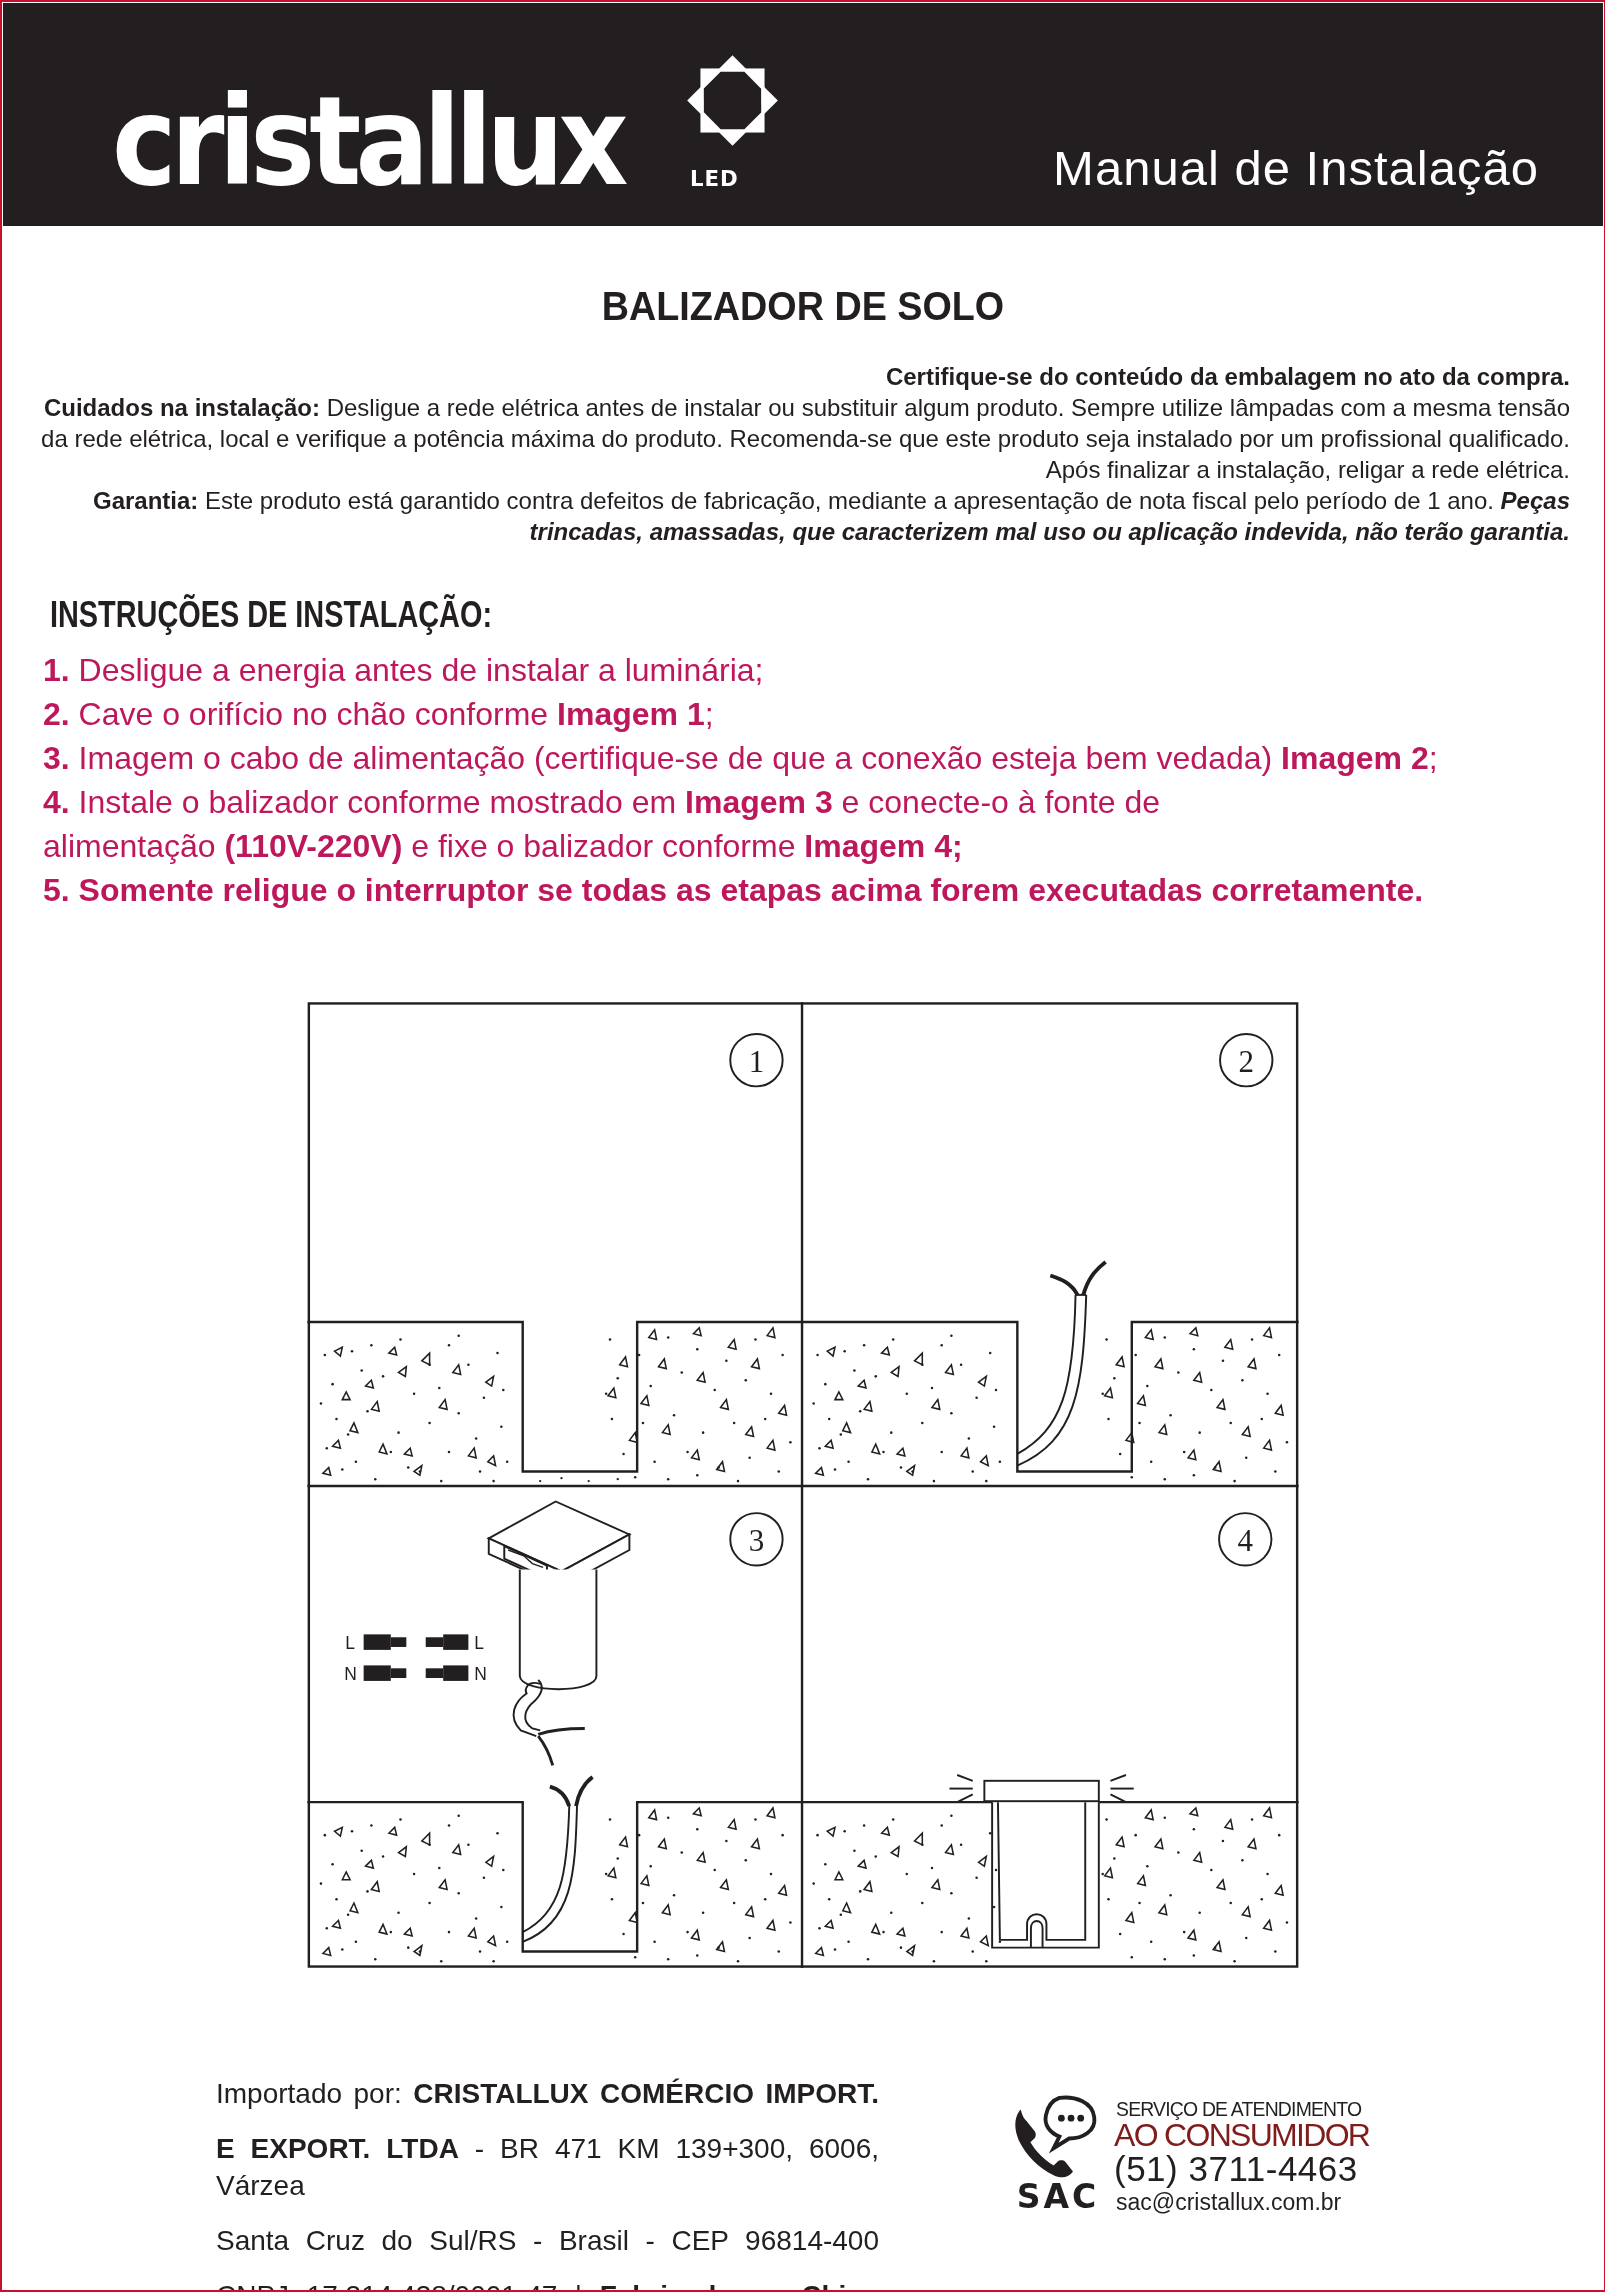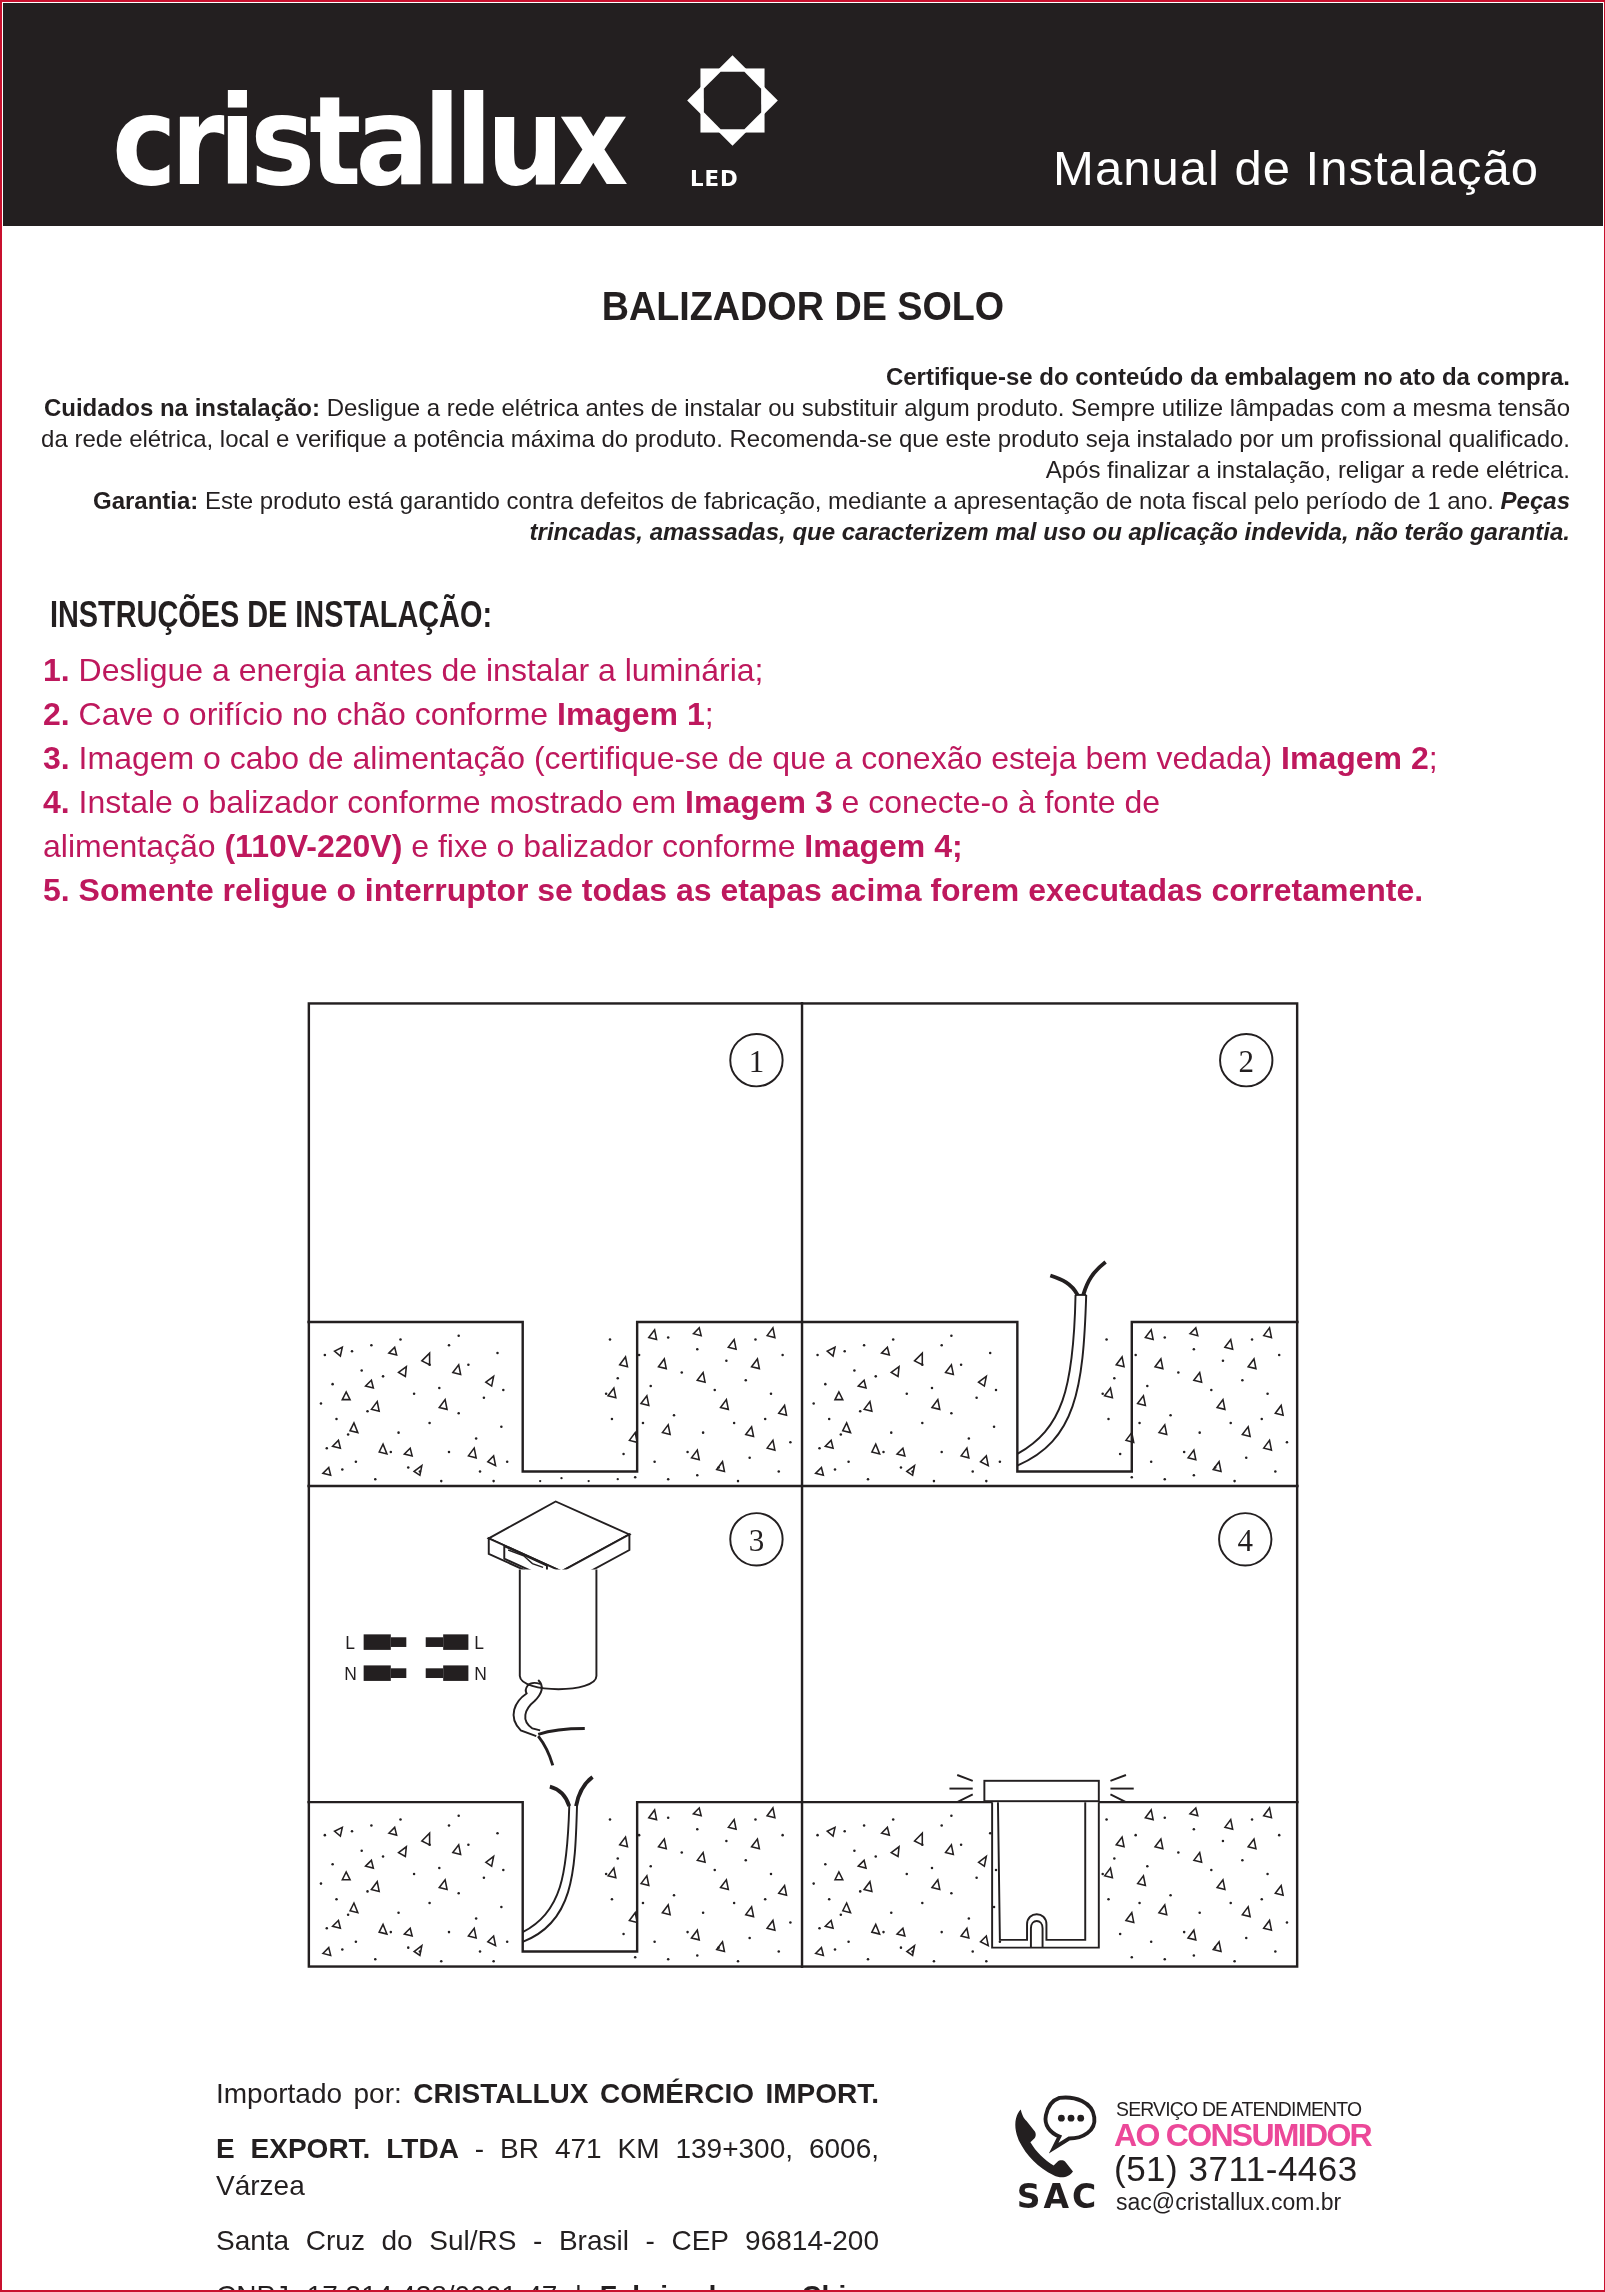--- a/index.html
+++ b/index.html
@@ -18,21 +18,21 @@
   .instr-title { position: absolute; left: 50px; top: 594px; font-family: "Liberation Sans", sans-serif; font-weight: bold; font-size: 37px; transform: scaleX(0.78); transform-origin: left top; color: #231f20; }
   .steps { position: absolute; left: 43px; top: 648px; width: 1553px; font-size: 32px; line-height: 44px; font-family: "Liberation Sans", sans-serif; color: #be185d; }
   .steps p { margin: 0; white-space: nowrap; }
   .diagram { position: absolute; left: 307px; top: 1002px; width: 992px; height: 966px; }
   .footer-import { position: absolute; left: 198px; top: 2057px; width: 699px; font-size: 28px; line-height: 37px; font-family: "Liberation Sans", sans-serif; color: #231f20; text-align: justify; text-align-last: justify; }
   .footer-import p { margin: 18px; }
   .sac { position: absolute; left: 1011px; top: 2094px; width: 369px; height: 126px; }
   .sac-icon { position: absolute; left: 0; top: 0; width: 93px; height: 89px; }
   .sac-label { position: absolute; left: 5.8px; top: 83px; font-family: "DejaVu Sans", sans-serif; font-weight: bold; font-size: 33px; letter-spacing: 2.9px; color: #231f20; }
   .sac-line1 { position: absolute; left: 105px; top: 3.9px; font-family: "Liberation Sans", sans-serif; font-size: 19.4px; letter-spacing: -0.8px; color: #231f20; white-space: nowrap; }
-  .sac-line2 { position: absolute; left: 103px; top: 23px; font-family: "Liberation Sans", sans-serif; font-size: 32px; letter-spacing: -1.7px; color: #ec4899; white-space: nowrap; font-weight: bold; }
+  .sac-line2 { position: absolute; left: 103px; top: 23px; font-family: "Liberation Sans", sans-serif; font-size: 32px; letter-spacing: -1.7px; color: #7f1d1d; white-space: nowrap; }
   .sac-line3 { position: absolute; left: 103px; top: 55px; font-family: "Liberation Sans", sans-serif; font-size: 35px; letter-spacing: 0.5px; color: #231f20; white-space: nowrap; }
   .sac-line4 { position: absolute; left: 105px; top: 95px; font-family: "Liberation Sans", sans-serif; font-size: 23px; color: #231f20; white-space: nowrap; }
 </style>
 </head>
 <body>
 
 <div class="page-frame"></div>
 
 <div class="header">
   <div class="brand">cristallux</div>
@@ -292,21 +292,21 @@
         <line x1="318" y1="318" x2="334" y2="326"></line>
     </g>
     <circle cx="457" cy="55" r="27" fill="none" stroke="#231f20" stroke-width="2"></circle>
     <text x="457" y="67" text-anchor="middle" font-family="Liberation Serif, serif" font-size="32" fill="#231f20">4</text>
   </g>
 </svg>
 
 <div class="footer-import">
   <p><span>Importado por: </span><span class="b">CRISTALLUX COMÉRCIO IMPORT.</span></p>
   <p><span class="b">E EXPORT. LTDA</span><span> - BR 471 KM 139+300, 6006, Várzea</span></p>
-  <p><span>Santa Cruz do Sul/RS - Brasil - CEP 96814-200</span></p>
+  <p><span>Santa Cruz do Sul/RS - Brasil - CEP 96814-400</span></p>
   <p><span>CNPJ 17.314.438/0001-47 | </span><span class="b">Fabricado na China</span></p>
 </div>
 
 <div class="sac">
   <svg class="sac-icon" viewBox="0 0 96 92">
     <path d="M10,16 C4,22 2,34 8,48 C16,64 28,76 44,84 C52,88 60,86 64,80 L56,70 C54,68 50,68 48,70 L44,74 C34,68 26,60 20,50 L24,46 C26,44 26,40 24,38 L16,28 C14,26 12,24 10,16 Z" fill="#231f20"></path>
     <path d="M50,4 C66,2 84,8 86,24 C88,38 74,46 60,46 L44,56 L50,44 C40,40 34,32 36,22 C38,12 44,6 50,4 Z" fill="#fff" stroke="#231f20" stroke-width="4"></path>
     <circle cx="52" cy="25" r="3.5" fill="#231f20"></circle>
       <circle cx="62" cy="25" r="3.5" fill="#231f20"></circle>
       <circle cx="72" cy="25" r="3.5" fill="#231f20"></circle>

